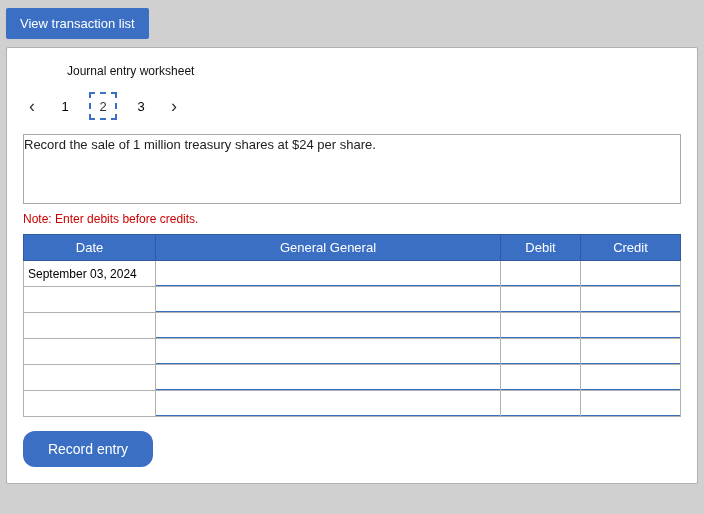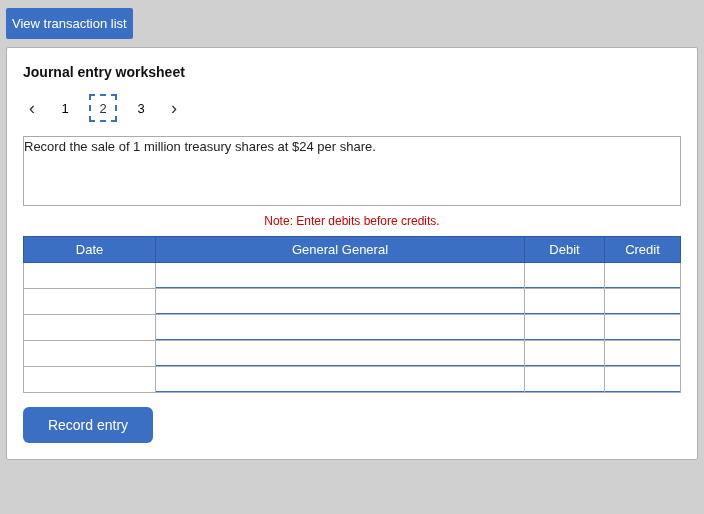--- a/index.html
+++ b/index.html
@@ -12,37 +12,38 @@
       overflow: hidden;
     }
     .top-bar {
       background: #d0d0d0;
       padding: 8px 6px;
     }
     .btn-view-transaction {
       background: #3a6fc4;
       color: white;
       border: none;
-      padding: 8px 6px;
+      padding: 8px 14px;
       font-size: 13px;
       cursor: pointer;
       border-radius: 2px;
     }
     .main-panel {
       background: white;
       margin: 0 6px 6px 6px;
       border: 1px solid #b0b0b0;
       padding: 16px;
       border-radius: 2px;
     }
     .panel-title {
-      font-size: 14px;
-      font-weight: bold;
+      font-size: 12px;
+      font-weight: normal;
       margin-bottom: 14px;
       color: #111;
+      margin-left: 44px;
     }
     .step-nav {
       display: flex;
       align-items: center;
       margin-bottom: 14px;
       gap: 10px;
     }
     .nav-arrow {
       font-size: 18px;
       cursor: pointer;
@@ -71,21 +72,20 @@
       margin-bottom: 8px;
       min-height: 70px;
       font-size: 13px;
       color: #222;
       line-height: 1.5;
     }
     .note-text {
       color: #c00;
       font-size: 12px;
       margin-bottom: 8px;
-      text-align: center;
     }
     .journal-table {
       width: 100%;
       border-collapse: collapse;
       margin-bottom: 14px;
     }
     .journal-table thead tr th {
       background: #3a6fc4;
       color: white;
       text-align: center;
@@ -108,41 +108,41 @@
       font-size: 12px;
       background: transparent;
     }
     .journal-table tbody tr td.date-cell {
       padding: 2px 4px;
       font-size: 12px;
       vertical-align: middle;
     }
     .col-date { width: 132px; }
     .col-debit { width: 80px; margin-left: 20px; }
-    .col-credit { width: 76px; }
+    .col-credit { width: 100px; }
     .entry-input {
       border-bottom: 1px solid #3a6fc4 !important;
       border-top: none !important;
       border-left: none !important;
       border-right: none !important;
       background: transparent;
     }
     .bottom-btns {
       display: flex;
       gap: 10px;
       align-items: center;
     }
     .btn-action {
       background: #3a6fc4;
       color: white;
       border: none;
       padding: 10px 24px;
       font-size: 14px;
       cursor: pointer;
-      border-radius: 6px;
+      border-radius: 12px;
       min-width: 130px;
     }
     .btn-right {
       margin-left: auto;
     }
   </style>
 </head>
 <body>
 
 <div class="top-bar">
@@ -167,20 +167,26 @@
   <table class="journal-table">
     <thead>
       <tr>
         <th class="col-date">Date</th>
         <th>General General</th>
         <th class="col-debit">Debit</th>
         <th class="col-credit">Credit</th>
       </tr>
     </thead>
     <tbody id="journal-tbody">
+    <tr>
+          <td class="col-date date-cell">September 03, 2024</td>
+          <td><input type="text" class="entry-input" style=""></td>
+          <td class="col-debit"><input type="text" class="entry-input" style=""></td>
+          <td class="col-credit"><input type="text" class="entry-input" style=""></td>
+        </tr>
         <tr>
           <td class="col-date date-cell"><input type="text" style=""></td>
           <td><input type="text" class="entry-input" style=""></td>
           <td class="col-debit"><input type="text" class="entry-input" style=""></td>
           <td class="col-credit"><input type="text" class="entry-input" style=""></td>
         </tr>
         <tr>
           <td class="col-date date-cell"><input type="text" style=""></td>
           <td><input type="text" class="entry-input" style=""></td>
           <td class="col-debit"><input type="text" class="entry-input" style=""></td>

